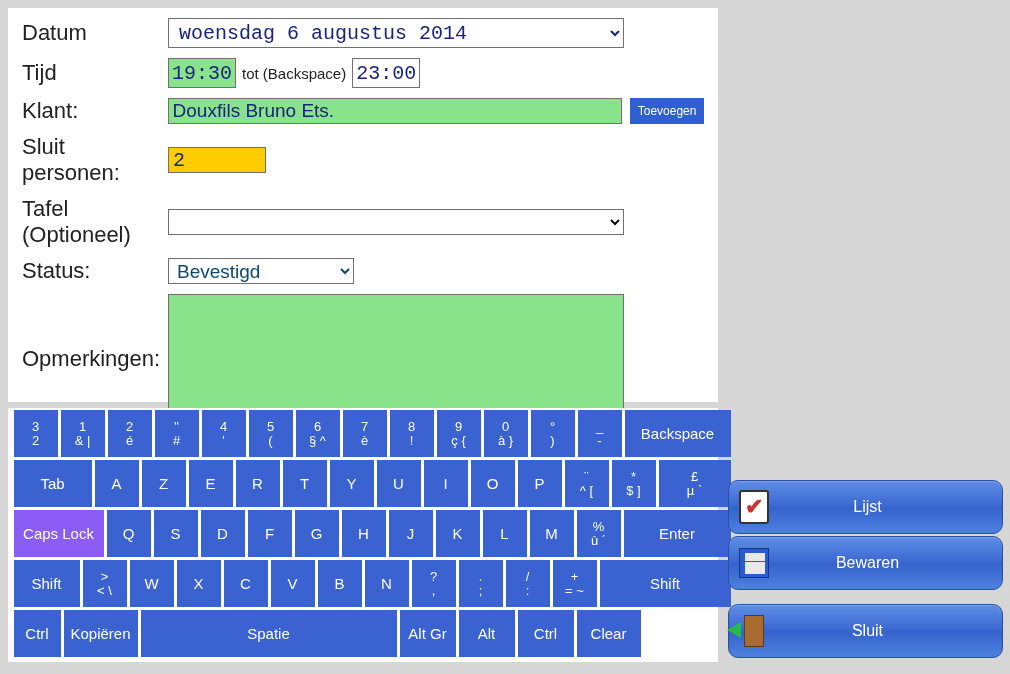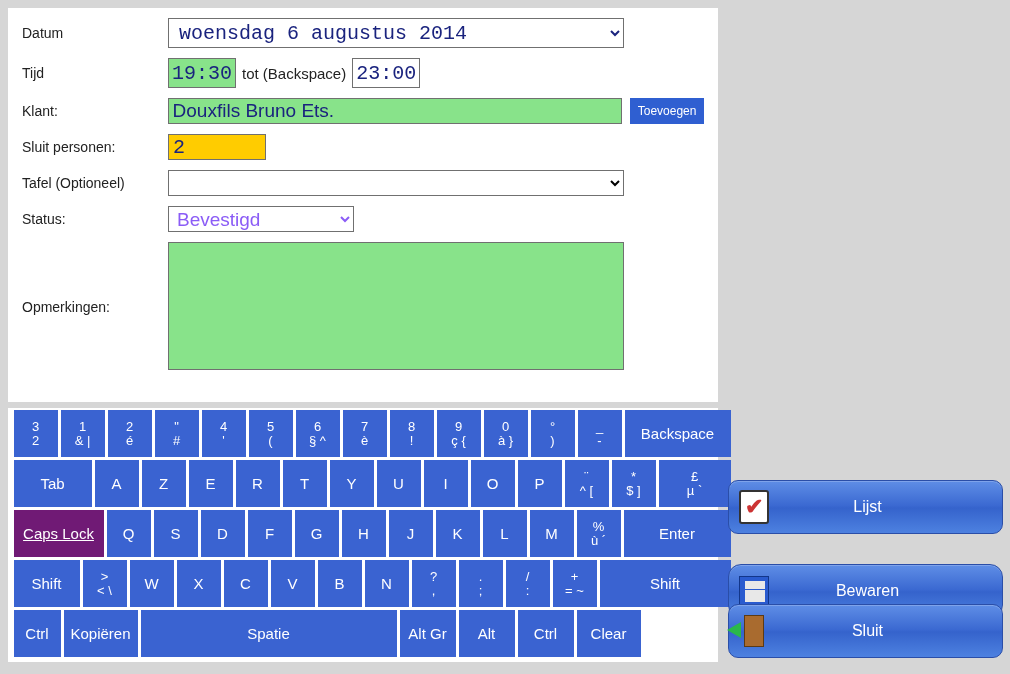--- a/index.html
+++ b/index.html
@@ -19,21 +19,21 @@
     background: #ffffff;
     padding: 10px 14px;
   }
   .form-row {
     display: flex;
     align-items: center;
     margin-bottom: 10px;
   }
   .form-row label {
     width: 146px;
-    font-size: 14px;
+    font-size: 22px;
     color: #222;
   }
   .field-date {
     width: 456px; height: 30px;
     border: 1px solid #707070;
     font-family: "Courier New", monospace;
     font-size: 20px;
     color: #1a237e;
     padding: 2px 6px;
     background: #fff;
@@ -81,21 +81,21 @@
     border: 1px solid #707070;
     font-size: 18px;
     padding: 2px 4px;
     background: #fff;
   }
   .field-status {
     width: 186px; height: 26px;
     border: 1px solid #707070;
     font-family: Arial, sans-serif;
     font-size: 19px;
-    color: #8b5cf6;
+    color: #0c4a6e;
     padding: 0 4px;
     background: #fff;
   }
   .field-remarks {
     width: 456px; height: 128px;
     background: #88e38a;
     border: 1px solid #707070;
     resize: none;
   }
   .row-align-top { align-items: center; margin-top: 8px; }
@@ -122,21 +122,21 @@
     display: flex;
     align-items: center;
     justify-content: center;
     font-size: 15px;
     cursor: pointer;
     flex: 0 0 auto;
     text-align: center;
     white-space: pre-line;
     line-height: 1.05;
   }
-  .kkey.caps { background: #701a75; text-decoration: underline; }
+  .kkey.caps { background: #8b5cf6; }
   .kkey .dual { font-size:13px; line-height:1.05; }
 
   
   .side-btn {
     position: absolute;
     left: 728px;
     width: 275px; height: 54px;
     background: linear-gradient(#5f8ee6 0%, #3a68d1 48%, #3563cc 52%, #4d81e0 100%);
     border: 1px solid #2a4ea8;
     border-radius: 10px;
@@ -149,21 +149,21 @@
   }
   .side-btn .icon {
     width: 38px; height: 38px;
     margin-left: 6px;
     display: flex; align-items:center; justify-content:center;
   }
   .side-btn .lbl {
     flex:1; text-align:center; padding-right:40px;
   }
   #btn-lijst  { top: 480px; }
-  #btn-bewaren{ top: 564px; border-radius: 13px; }
+  #btn-bewaren{ top: 536px; }
   #btn-sluit  { top: 604px; }
 
   
   .ic-list { width:30px;height:34px;background:#fff;border:2px solid #333;position:relative;border-radius:3px; }
   .ic-list:before { content:"✔"; position:absolute; color:#c33; font-size:22px; left:4px; top:2px; font-weight:bold;}
   .ic-save { width:30px;height:30px;background:#2a5bcf;position:relative;border:1px solid #12368a; }
   .ic-save:before { content:""; position:absolute; left:5px; top:4px; width:20px; height:8px; background:#e8e8e8; }
   .ic-save:after { content:""; position:absolute; left:5px; bottom:3px; width:20px; height:12px; background:#e8e8e8; }
   .ic-door { width:20px;height:32px;background:#a96b2f;border:1px solid #5c3a14;position:relative; }
   .ic-arrow { width:0;height:0;border-top:8px solid transparent;border-bottom:8px solid transparent;border-right:14px solid #2ab84a;position:absolute;left:-10px;top:8px; }

